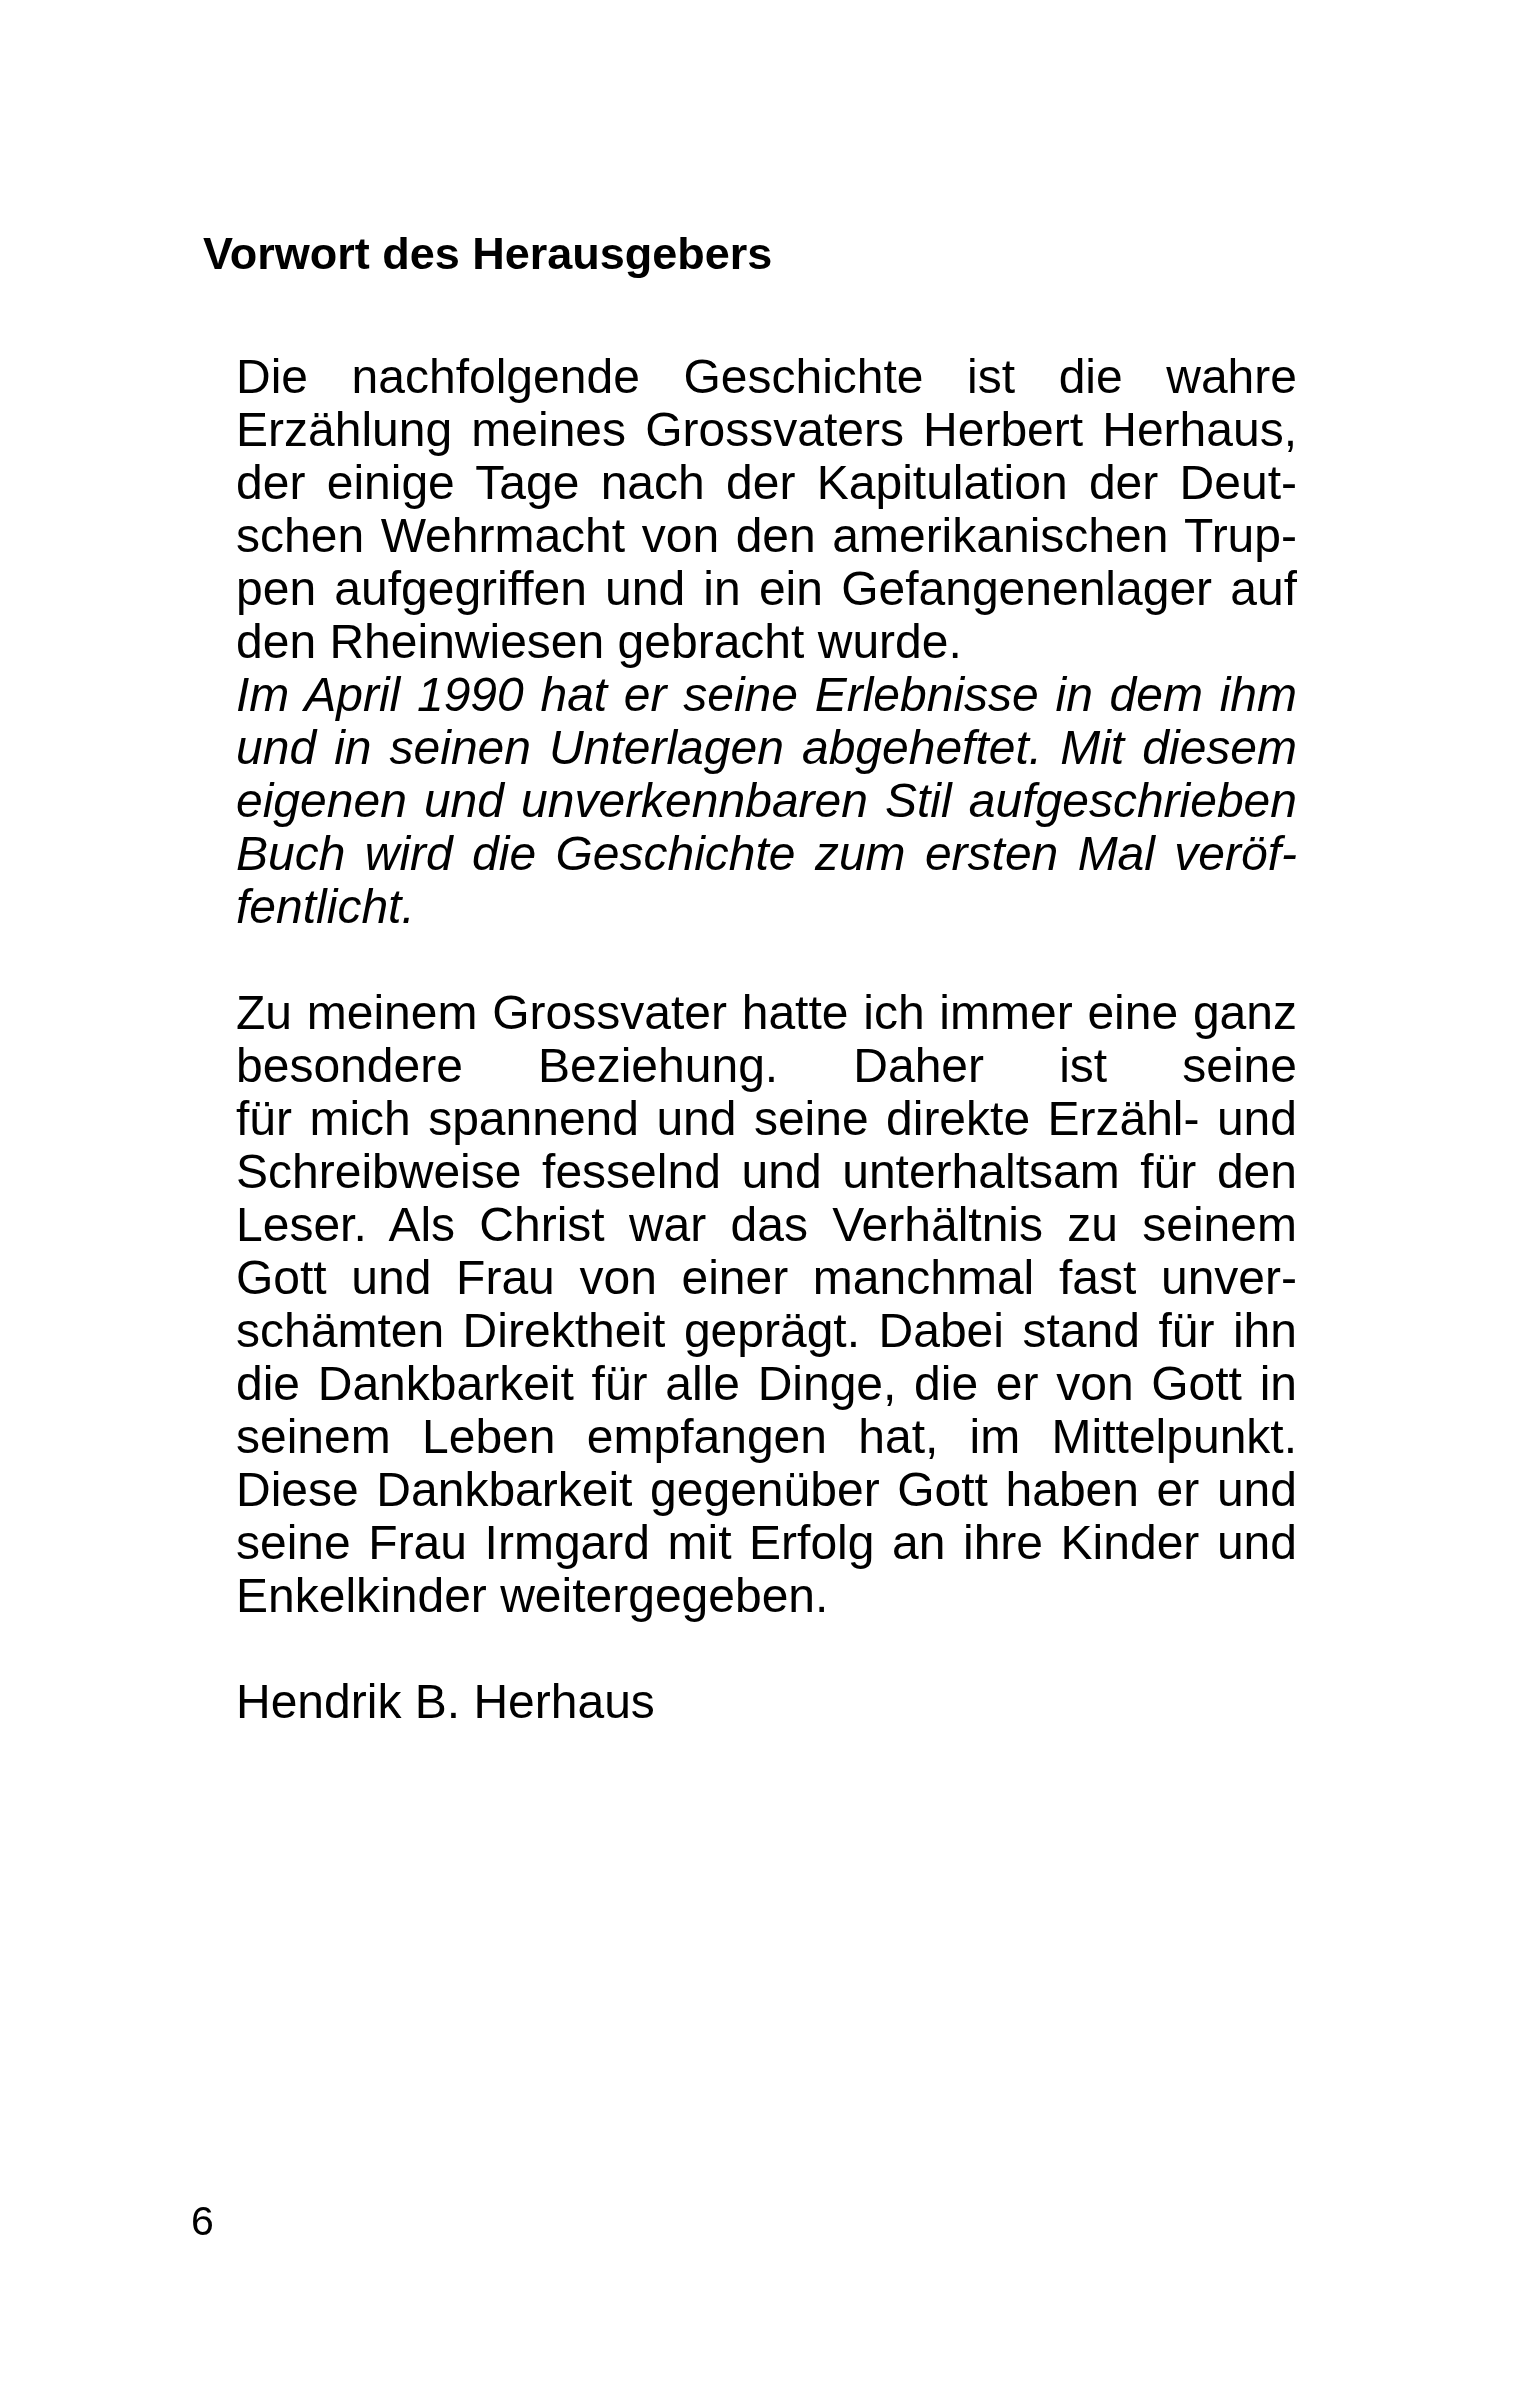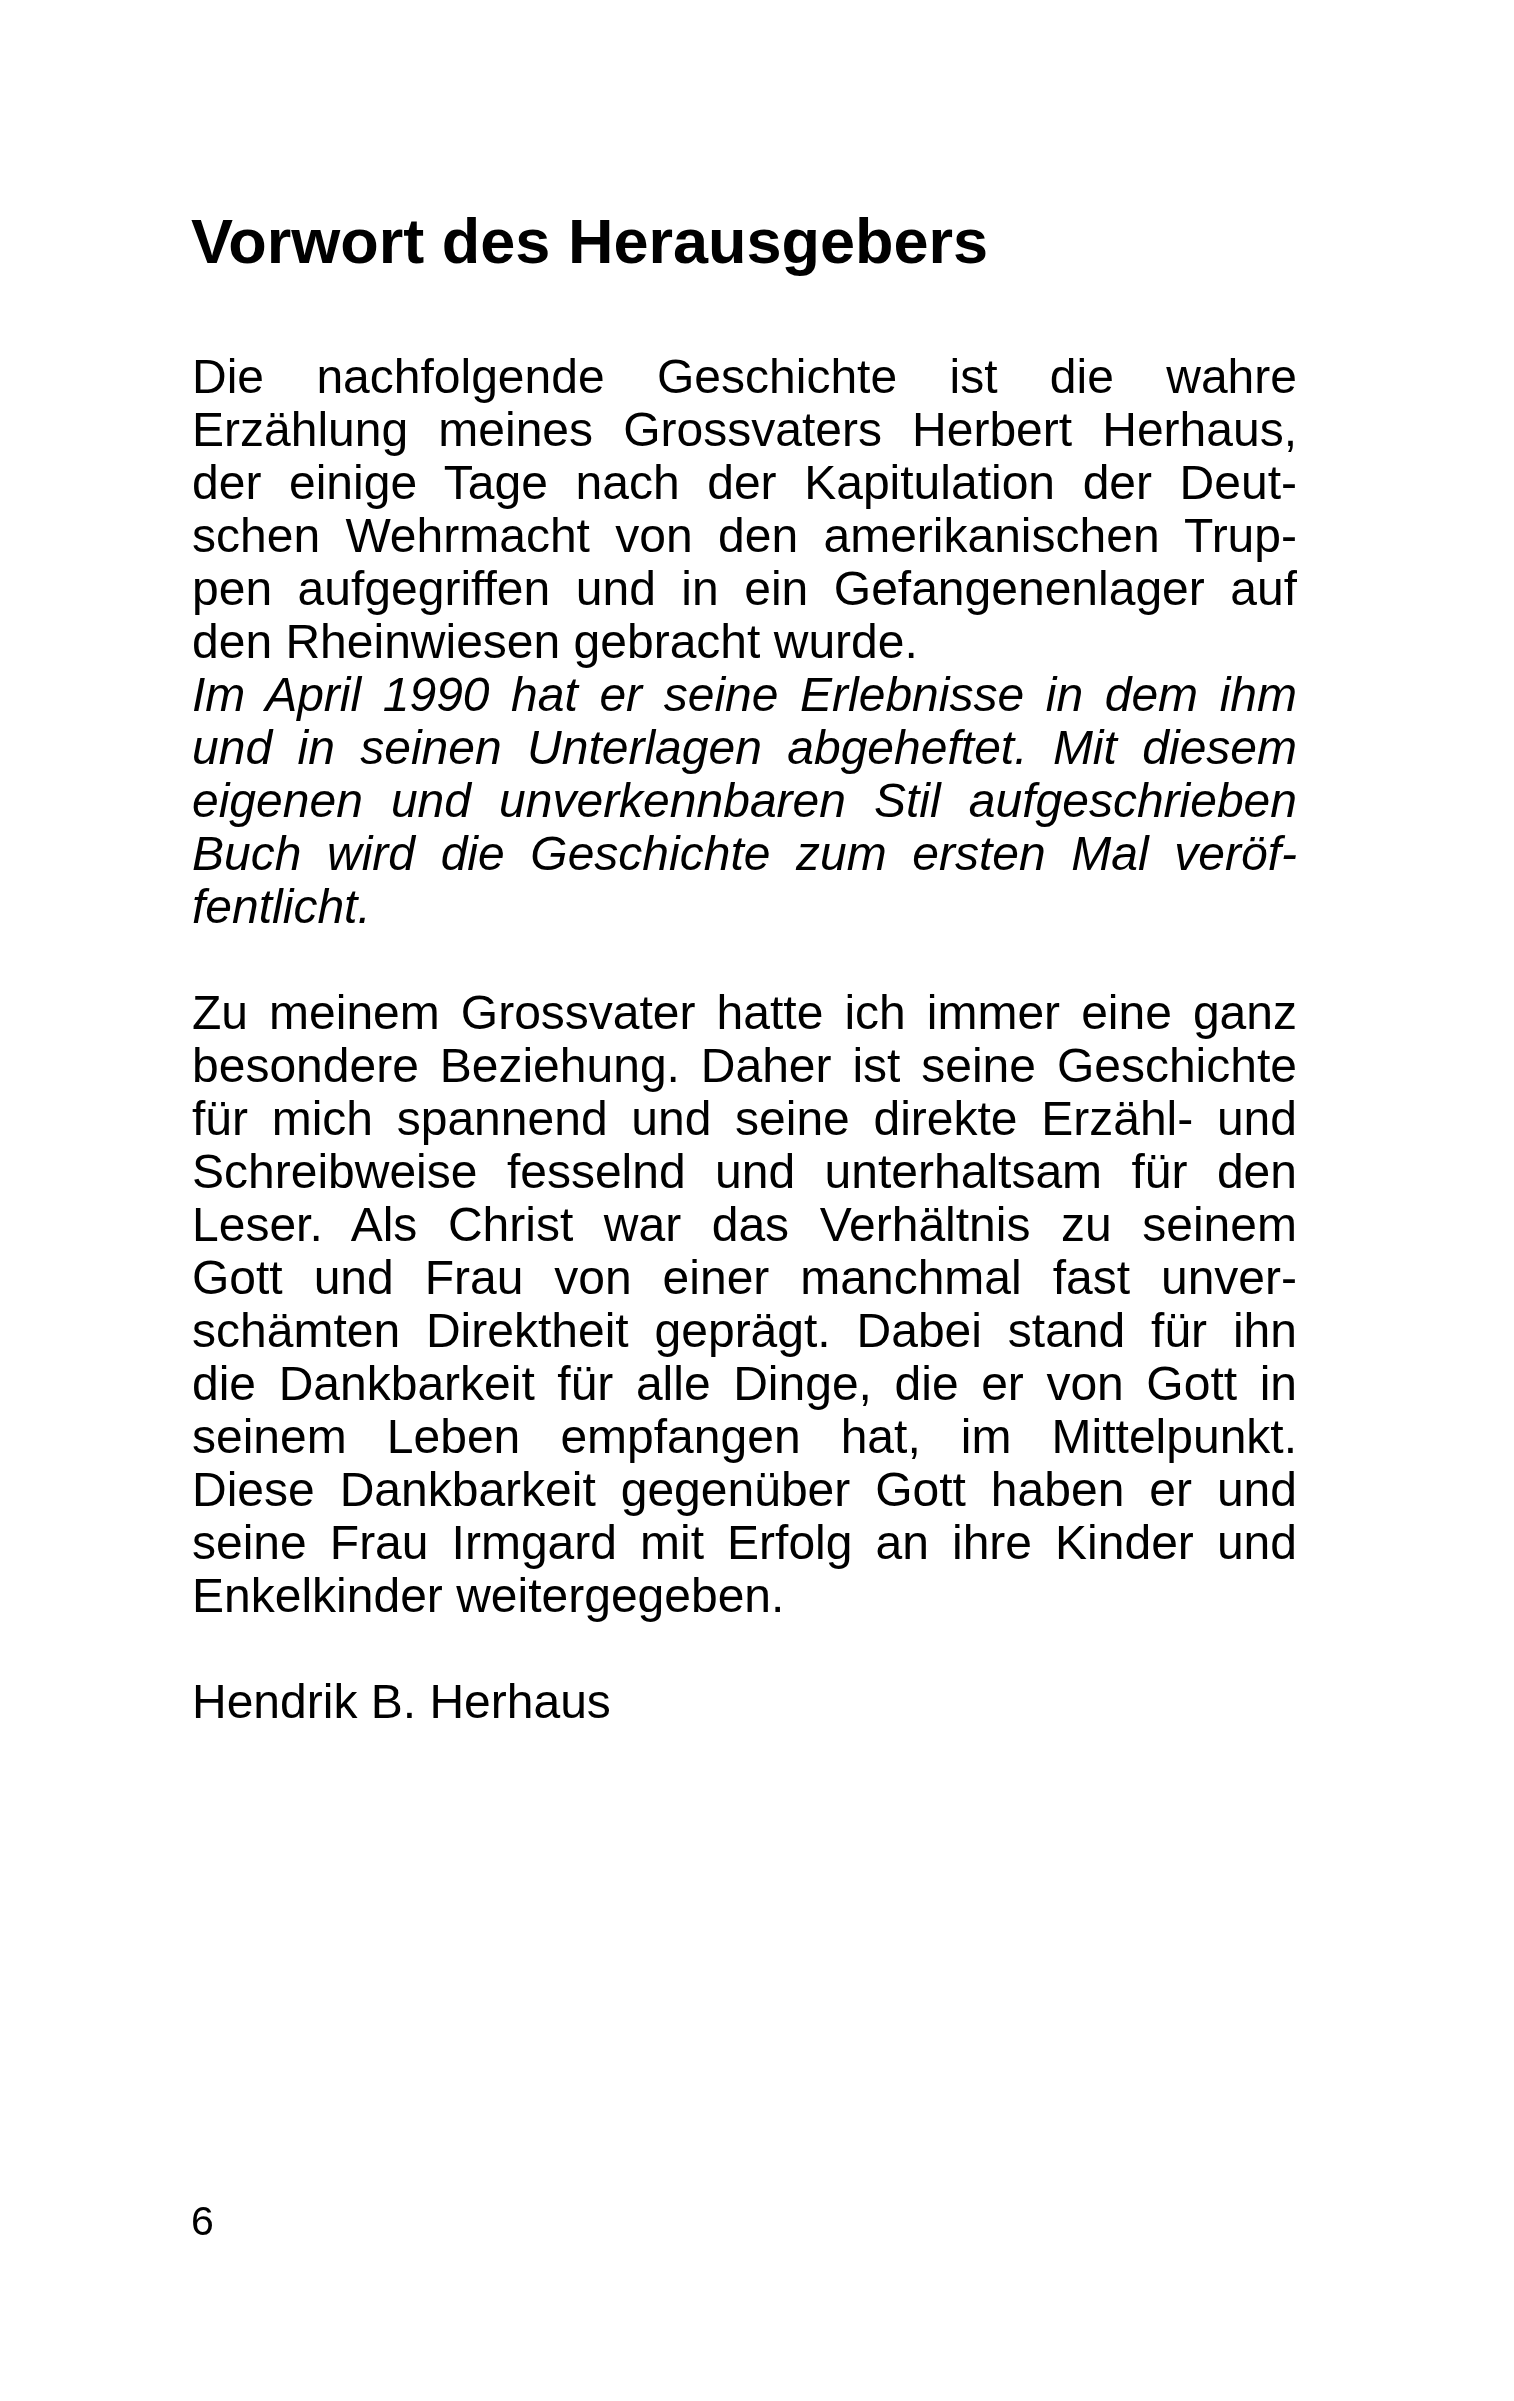--- a/index.html
+++ b/index.html
@@ -13,38 +13,39 @@
     position: absolute;
     left: 0; top: 0;
     width: 1515px;
     height: 2401px;
     overflow: hidden;
   }
   .title {
     position: absolute;
     left: 191px;
     top: 217px;
-    margin: 0;
-    font-size: 63px;
+    margin: 12px;
+    font-size: 45px;
     font-weight: bold;
     line-height: 49px;
     white-space: nowrap;
   }
   .body-text {
     position: absolute;
     left: 192px;
     top: 350px;
     width: 1105px;
     font-size: 48px;
     line-height: 53px;
   }
   .paragraph { margin: 0; }
   .line {
     height: 53px;
     overflow: hidden;
+    margin-left: 44px;
   }
   .line.j {
     text-align: justify;
     text-align-last: justify;
   }
   .line.j::after {
     content: "";
     display: inline-block;
     width: 100%;
     height: 0;

